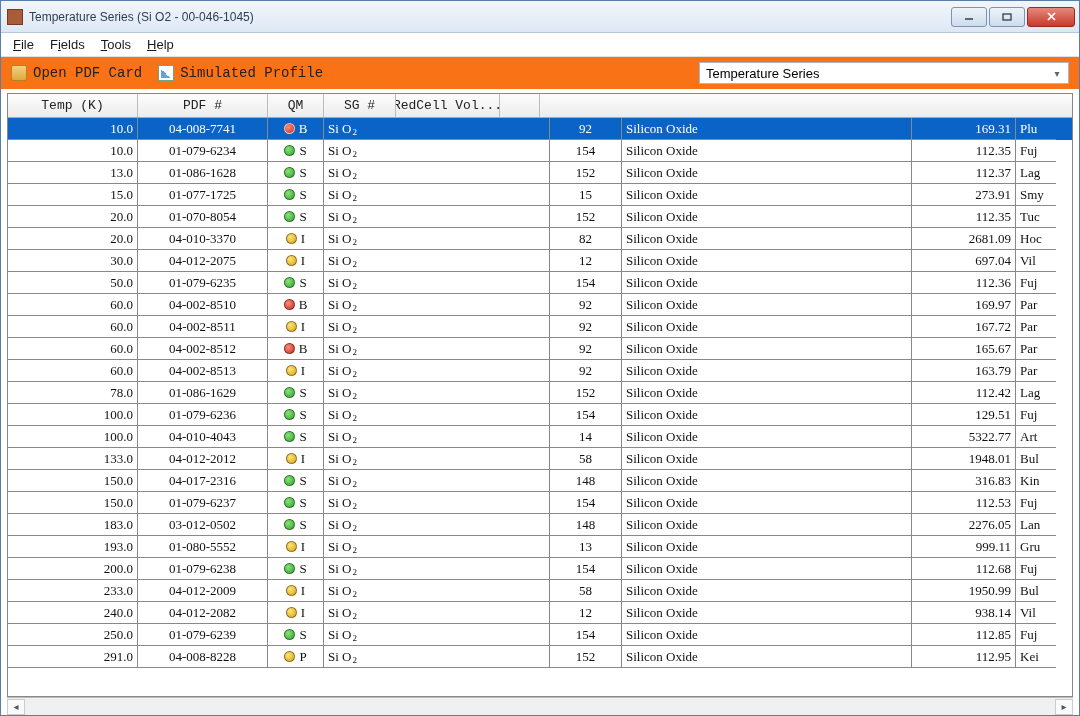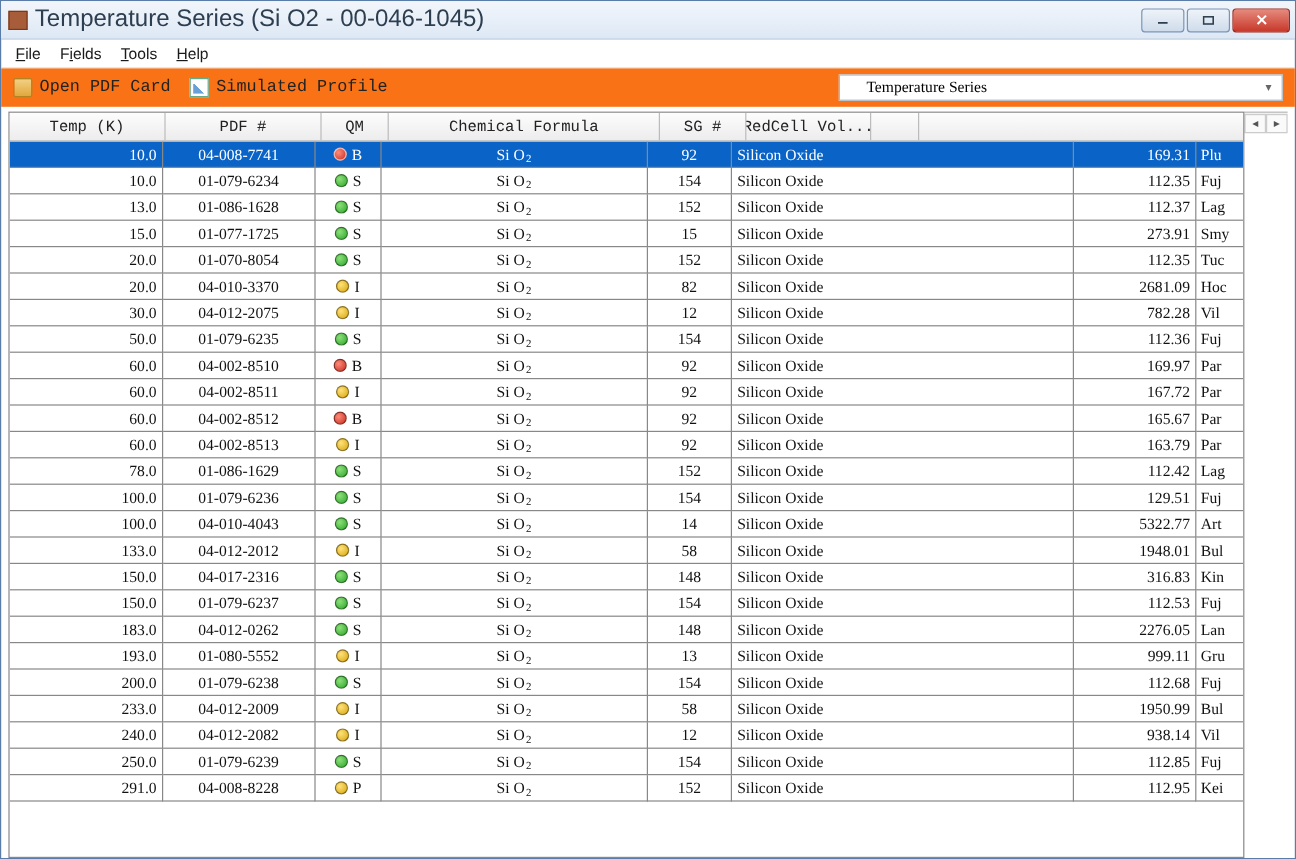--- a/index.html
+++ b/index.html
@@ -28,21 +28,21 @@
   }
   .title-icon {
     width: 16px; height: 16px;
     background: #a85d3a;
     margin-right: 6px;
     border: 1px solid #7a3a1a;
   }
   .title-text {
     flex: 1;
     color: #2c3e50;
-    font-size: 20px;
+    font-size: 12px;
   }
   .winbtns { display: flex; gap: 2px; }
   .winbtn {
     width: 36px; height: 20px;
     border: 1px solid #7a94b5;
     background: linear-gradient(#eef3f9, #cfdceb);
     border-radius: 3px;
     display: flex; align-items: center; justify-content: center;
     font-size: 11px; color: #2c3e50;
   }
@@ -93,36 +93,36 @@
     margin-right: 10px;
   }
   .ts-select {
     margin-left: auto;
     border: 1px solid #a8b8c8;
     background: #fff;
     height: 22px;
     width: 370px;
     display: flex;
     align-items: center;
-    padding: 0 22px;
-    font-family: Liberation Serif, serif;
+    padding: 0 6px;
+    font-family: Liberation Sans, sans-serif;
     font-size: 13px;
     position: relative;
   }
   .ts-select .chev {
     position:absolute; right:4px; top:3px;
     width:14px; height:14px;
     display:flex; align-items:center; justify-content:center;
     color:#666; font-size:10px;
   }
   .tablewrap {
     flex: 1;
     padding: 4px 6px 0 6px;
     overflow: hidden;
-    display:flex; 
+    display:flex; flex-direction:column;
   }
   .grid {
     border: 1px solid #888;
     flex:1;
     overflow:hidden;
     display:flex; flex-direction:column;
     position:relative;
   }
   .grid-head {
     display:flex;
@@ -157,21 +157,21 @@
     border-right: 1px solid #888;
     border-bottom: 1px solid #888;
     display:flex; align-items:center;
     padding: 0 4px;
     overflow:hidden;
     white-space:nowrap;
   }
   .c-temp { justify-content:flex-end; }
   .c-pdf  { justify-content:center; }
   .c-qm   { justify-content:center; gap:4px;}
-  .c-chem { justify-content:center; }
+  .c-chem { justify-content:flex-start; }
   .c-sg   { justify-content:center; }
   .c-comp { justify-content:flex-start; }
   .c-vol  { justify-content:flex-end; }
   .c-last { justify-content:flex-start; border-right:none;}
   .sub2   { font-size: 9px; position: relative; top: 3px; margin-left:1px;}
   .dot {
     width: 11px; height:11px; border-radius:50%;
     display:inline-block;
     border:1px solid rgba(0,0,0,.4);
   }
@@ -250,21 +250,20 @@
       <span class="chev">▾</span>
     </div>
   </div>
 
   <div class="tablewrap">
     <div class="grid">
       <div class="grid-head">
         <div class="gh w-temp">Temp (K)</div>
         <div class="gh w-pdf">PDF #</div>
         <div class="gh w-qm">QM</div>
-        <div class="gh w-chem">Chemical Formula</div>
         <div class="gh w-sg">SG #</div>
         <div class="gh w-vol">RedCell Vol...</div>
         <div class="gh w-last"></div>
         <div class="gh vbar" style="border-right:none"></div>
       </div>
       <div class="grid-body" id="grid-body">
           <div class="row sel">
             <div class="cell c-temp w-temp">10.0</div>
             <div class="cell c-pdf w-pdf">04-008-7741</div>
             <div class="cell c-qm w-qm">
@@ -345,21 +344,21 @@
           <div class="row">
             <div class="cell c-temp w-temp">30.0</div>
             <div class="cell c-pdf w-pdf">04-012-2075</div>
             <div class="cell c-qm w-qm">
               <span class="dot I"></span>
               <span>I</span>
             </div>
             <div class="cell c-chem w-chem">Si O<span class="sub2">2</span></div>
             <div class="cell c-sg w-sg">12</div>
             <div class="cell c-comp w-comp">Silicon Oxide</div>
-            <div class="cell c-vol w-vol">782.28</div>
+            <div class="cell c-vol w-vol">697.04</div>
             <div class="cell c-last w-last">Vil</div>
           </div>
           <div class="row">
             <div class="cell c-temp w-temp">50.0</div>
             <div class="cell c-pdf w-pdf">01-079-6235</div>
             <div class="cell c-qm w-qm">
               <span class="dot S"></span>
               <span>S</span>
             </div>
             <div class="cell c-chem w-chem">Si O<span class="sub2">2</span></div>
@@ -493,21 +492,21 @@
               <span>S</span>
             </div>
             <div class="cell c-chem w-chem">Si O<span class="sub2">2</span></div>
             <div class="cell c-sg w-sg">154</div>
             <div class="cell c-comp w-comp">Silicon Oxide</div>
             <div class="cell c-vol w-vol">112.53</div>
             <div class="cell c-last w-last">Fuj</div>
           </div>
           <div class="row">
             <div class="cell c-temp w-temp">183.0</div>
-            <div class="cell c-pdf w-pdf">04-012-0262</div>
+            <div class="cell c-pdf w-pdf">03-012-0502</div>
             <div class="cell c-qm w-qm">
               <span class="dot S"></span>
               <span>S</span>
             </div>
             <div class="cell c-chem w-chem">Si O<span class="sub2">2</span></div>
             <div class="cell c-sg w-sg">148</div>
             <div class="cell c-comp w-comp">Silicon Oxide</div>
             <div class="cell c-vol w-vol">2276.05</div>
             <div class="cell c-last w-last">Lan</div>
           </div>

